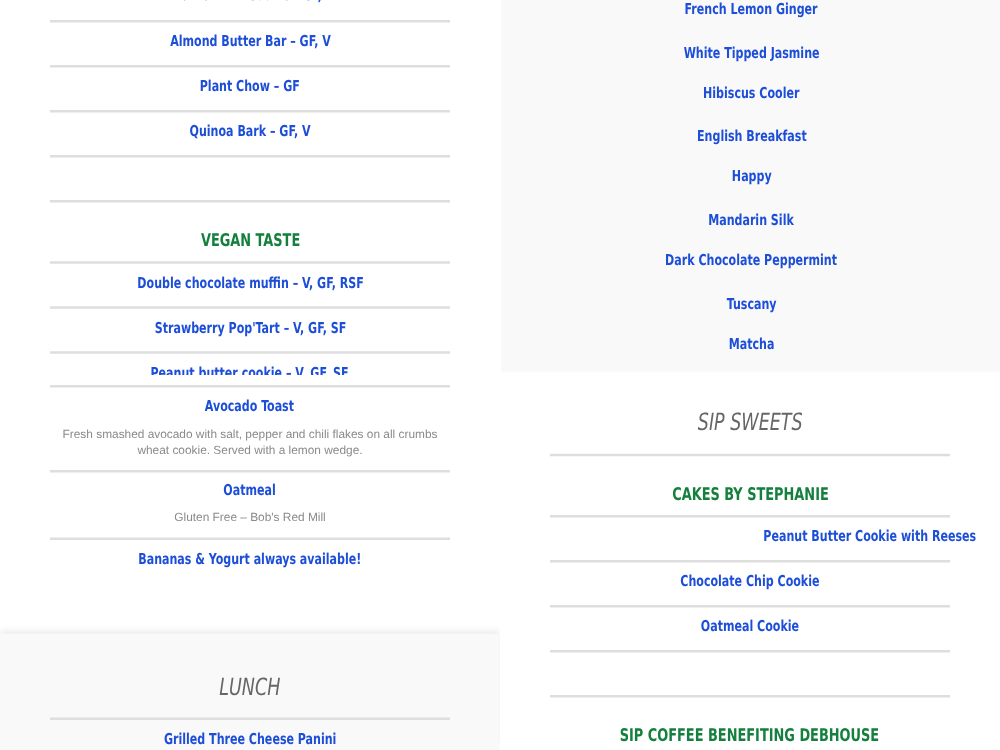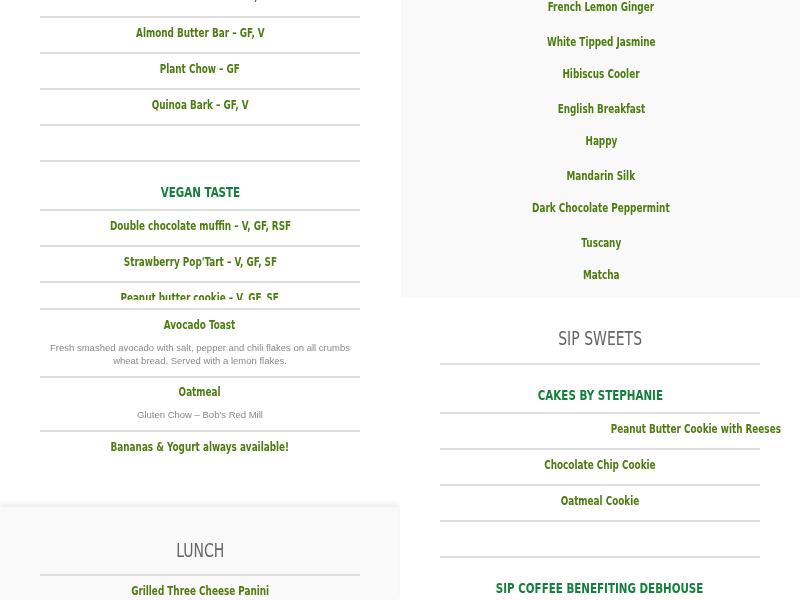--- a/index.html
+++ b/index.html
@@ -13,30 +13,30 @@
     font-family: "DejaVu Sans", sans-serif;
     font-stretch: condensed;
     transform: scaleX(0.82);
     display: inline-block;
     letter-spacing: 0;
   }
   .panel { position: absolute; overflow: hidden; }
   .line { position: absolute; left: 40px; width: 320px; height: 2px; background: #dedede; }
   .item {
     position: absolute; left: 0; width: 400px; text-align: center;
-    font-size: 12px; color: #4d7c0f; font-weight: bold; line-height: 16px;
+    font-size: 12px; color: #1d4ed8; font-weight: bold; line-height: 16px;
   }
   .item span { transform-origin: center; }
   .desc {
     position: absolute; left: 40px; width: 320px; text-align: center;
     font-size: 9.5px; color: #8a8a8a; line-height: 13px;
   }
   .section-title {
     position: absolute; left: 0; width: 400px; text-align: center;
-    font-size: 19px; color: #666; font-weight: normal; letter-spacing: 0.5px;
+    font-size: 19px; color: #666; font-weight: normal; letter-spacing: 0.5px; font-style: italic;
   }
   .sub-title {
     position: absolute; left: 0; width: 400px; text-align: center;
     font-size: 14px; color: #15803d; font-weight: bold;
   }
 </style>
 </head>
 <body>
 
 <div class="panel" style="left:0;top:0;width:400px;height:300px;background:#fff;">
@@ -55,24 +55,24 @@
   <div class="item" style="top:218px;"><span class="cond">Double chocolate muffin – V, GF, RSF</span></div>
   <div class="line" style="top:245px;"></div>
   <div class="item" style="top:254px;"><span class="cond">Strawberry Pop'Tart – V, GF, SF</span></div>
   <div class="line" style="top:281px;"></div>
   <div class="item" style="top:290px;"><span class="cond">Peanut butter cookie – V, GF, SF</span></div>
 </div>
 
 <div class="panel" style="left:0;top:300px;width:400px;height:205px;background:#fff;">
   <div class="line" style="top:8px;"></div>
   <div class="item" style="top:17px;"><span class="cond">Avocado Toast</span></div>
-  <div class="desc" style="top:41px;">Fresh smashed avocado with salt, pepper and chili flakes on all crumbs wheat bread. Served with a lemon flakes.</div>
+  <div class="desc" style="top:41px;">Fresh smashed avocado with salt, pepper and chili flakes on all crumbs wheat cookie. Served with a lemon wedge.</div>
   <div class="line" style="top:76px;"></div>
   <div class="item" style="top:84px;"><span class="cond">Oatmeal</span></div>
-  <div class="desc" style="top:108px;">Gluten Chow – Bob's Red Mill</div>
+  <div class="desc" style="top:108px;">Gluten Free – Bob's Red Mill</div>
   <div class="line" style="top:130px;"></div>
   <div class="item" style="top:139px;"><span class="cond">Bananas &amp; Yogurt always available!</span></div>
 </div>
 
 <div class="panel" style="left:0;top:507px;width:399px;height:93px;background:#f9f9f9;box-shadow:0 -3px 5px rgba(0,0,0,0.08);">
   <div class="section-title" style="top:32px;"><span class="cond">LUNCH</span></div>
   <div class="line" style="top:67px;"></div>
   <div class="item" style="top:76px;"><span class="cond">Grilled Three Cheese Panini</span></div>
 </div>
 

